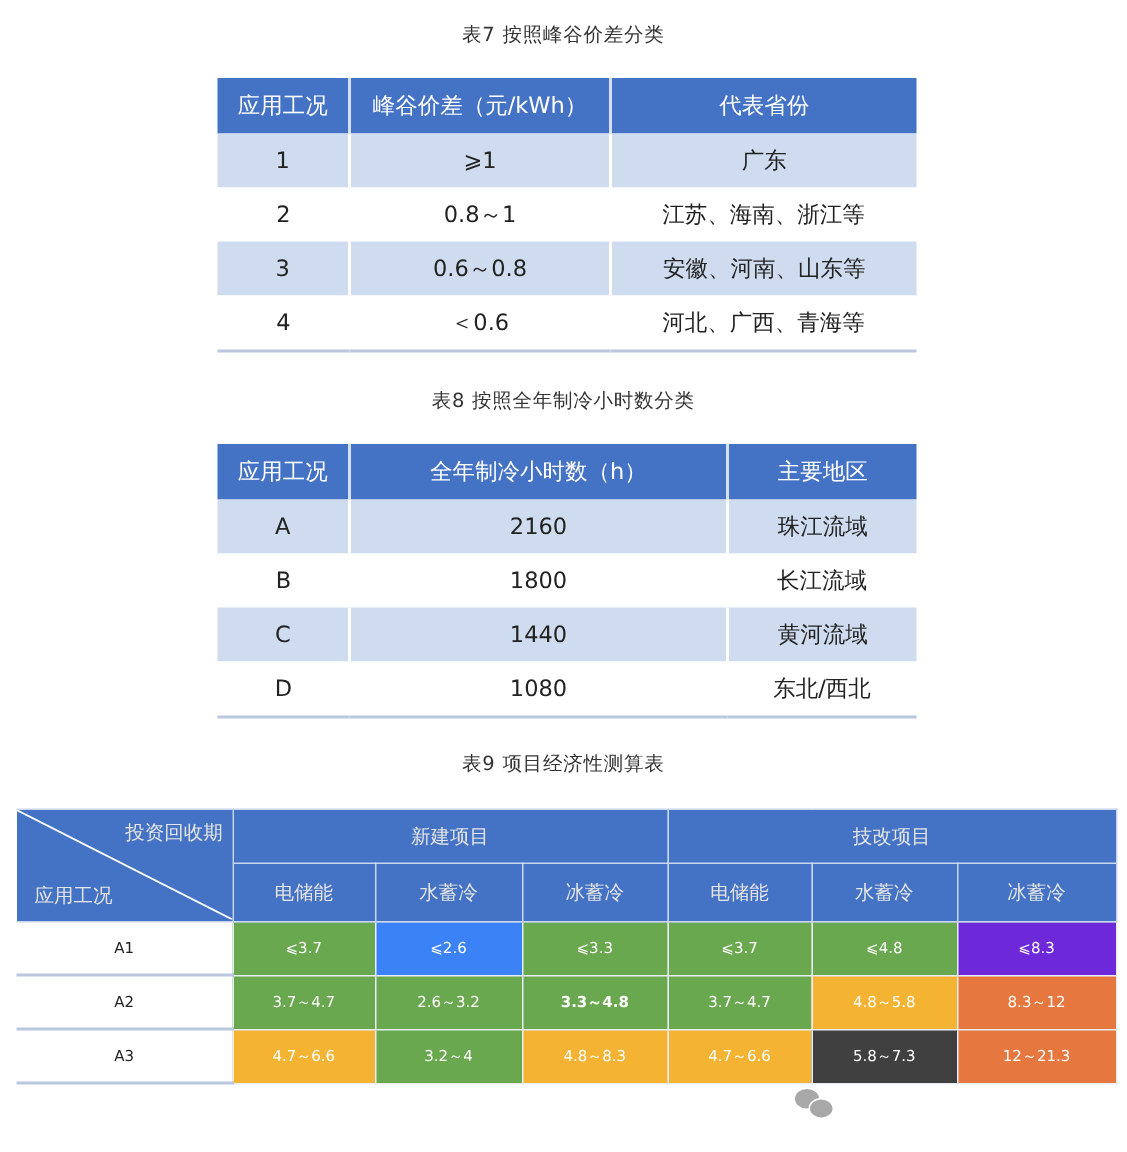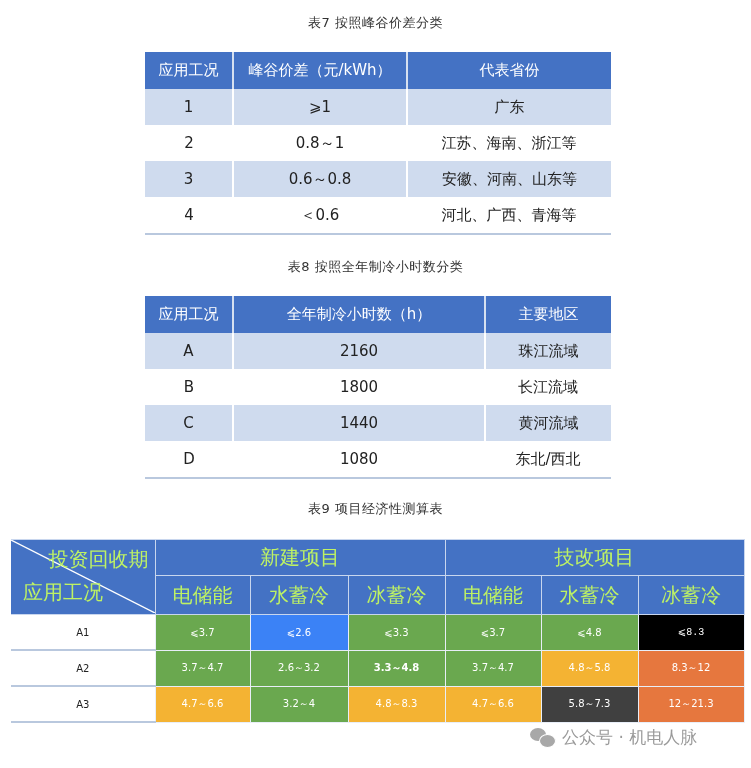--- a/index.html
+++ b/index.html
@@ -12,21 +12,21 @@
   
   .t78 { left: 145px; width: 466px; border-bottom: 2px solid #b9c8de; }
   .t78 th { background: #4472c4; color: #fff; font-size: 15px; height: 37px;
             border-right: 2px solid #d6e0f0; }
   .t78 th:last-child, .t78 td:last-child { border-right: none; }
   .t78 td { font-size: 15px; height: 36px; color: #222; border-right: 2px solid #ffffff; }
   .t78 tr.odd td { background: #cfdbee; }
   .t78 tr.even td { background: #ffffff; border-right: none; }
   
   .t9 { left: 11px; top: 539px; width: 733px; }
-  .t9 th { background: #4472c4; color: #bef264; font-size: 20px; border: 1px solid #c8d6ee; }
+  .t9 th { background: #4472c4; color: #e5e5e5; font-size: 13px; border: 1px solid #c8d6ee; }
   .t9 .r1 th { height: 35px; }
   .t9 .r2 th { height: 38px; }
   .t9 td { font-size: 10px; height: 34px; color: #fff; border: 1px solid #e8eef8; }
   .t9 td.rowlabel { color: #222; background: #fff; border-left: none;
                     border-right: none; border-bottom: 2px solid #b9c8de; }
   .diag { position: relative; padding: 0; border-left: none !important; }
   .diag svg { position: absolute; left: 0; top: 0; }
   .diag .top-label { position: absolute; right: 6px; top: 6px; }
   .diag .bottom-label { position: absolute; left: 12px; bottom: 8px; }
   .watermark { position: absolute; left: 530px; top: 726px; font-size: 17px; color: #9a9a9a;
@@ -141,21 +141,21 @@
     <th>水蓄冷</th>
     <th>冰蓄冷</th>
   </tr>
   <tr>
     <td class="rowlabel">A1</td>
     <td class="c" style="background: rgb(106, 168, 79);">⩽3.7</td>
     <td class="c" style="background: #3b82f6;">⩽2.6</td>
     <td class="c" style="background: rgb(106, 168, 79);">⩽3.3</td>
     <td class="c" style="background: rgb(106, 168, 79);">⩽3.7</td>
     <td class="c" style="background: rgb(106, 168, 79);">⩽4.8</td>
-    <td class="c" style="background: #000000; font-family: Liberation Mono, monospace;">⩽8.3</td>
+    <td class="c" style="background: #6d28d9;">⩽8.3</td>
   </tr>
   <tr>
     <td class="rowlabel">A2</td>
     <td class="c" style="background: rgb(106, 168, 79);">3.7～4.7</td>
     <td class="c" style="background: rgb(106, 168, 79);">2.6～3.2</td>
     <td class="c" style="background: rgb(106, 168, 79); font-weight: bold;">3.3～4.8</td>
     <td class="c" style="background: rgb(106, 168, 79);">3.7～4.7</td>
     <td class="c" style="background: rgb(244, 179, 51);">4.8～5.8</td>
     <td class="c" style="background: rgb(230, 119, 62);">8.3～12</td>
   </tr>
@@ -169,14 +169,13 @@
     <td class="c" style="background: rgb(230, 119, 62);">12～21.3</td>
   </tr>
 </tbody>
   </table>
 
 <div class="watermark">
   <span class="wechat">
       <span class="b1"></span>
       <span class="b2"></span>
     </span>
-  <span>公众号 · 机电人脉</span>
 </div>
 
 </body></html>

